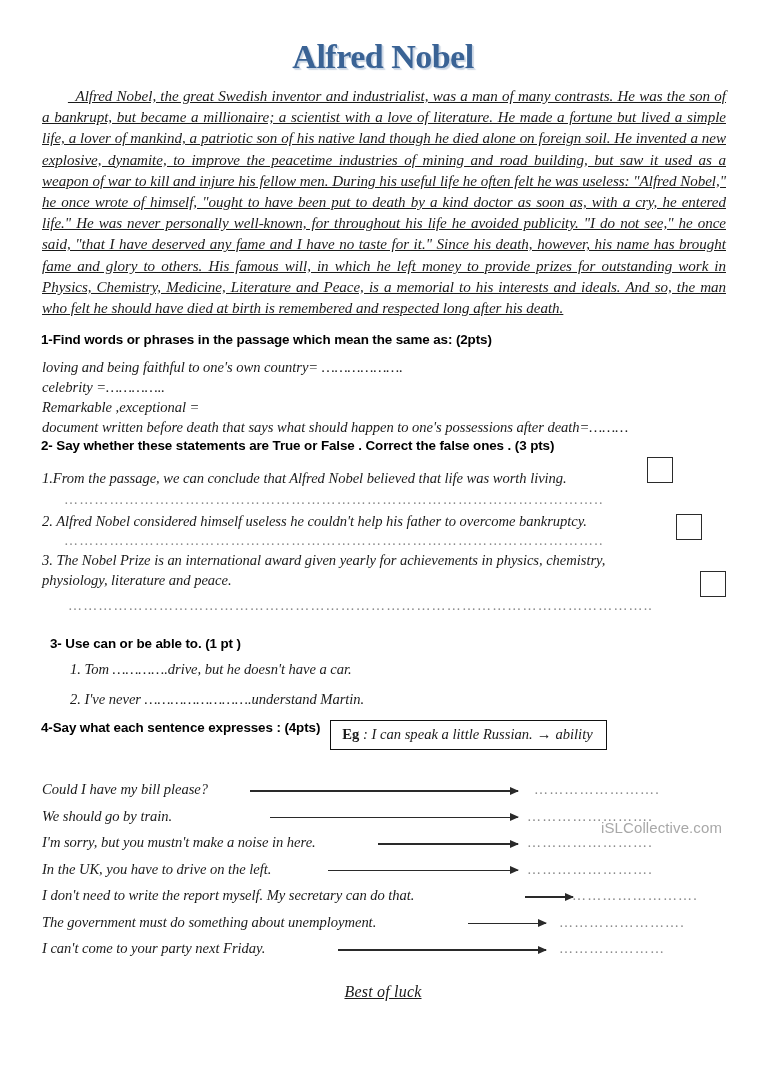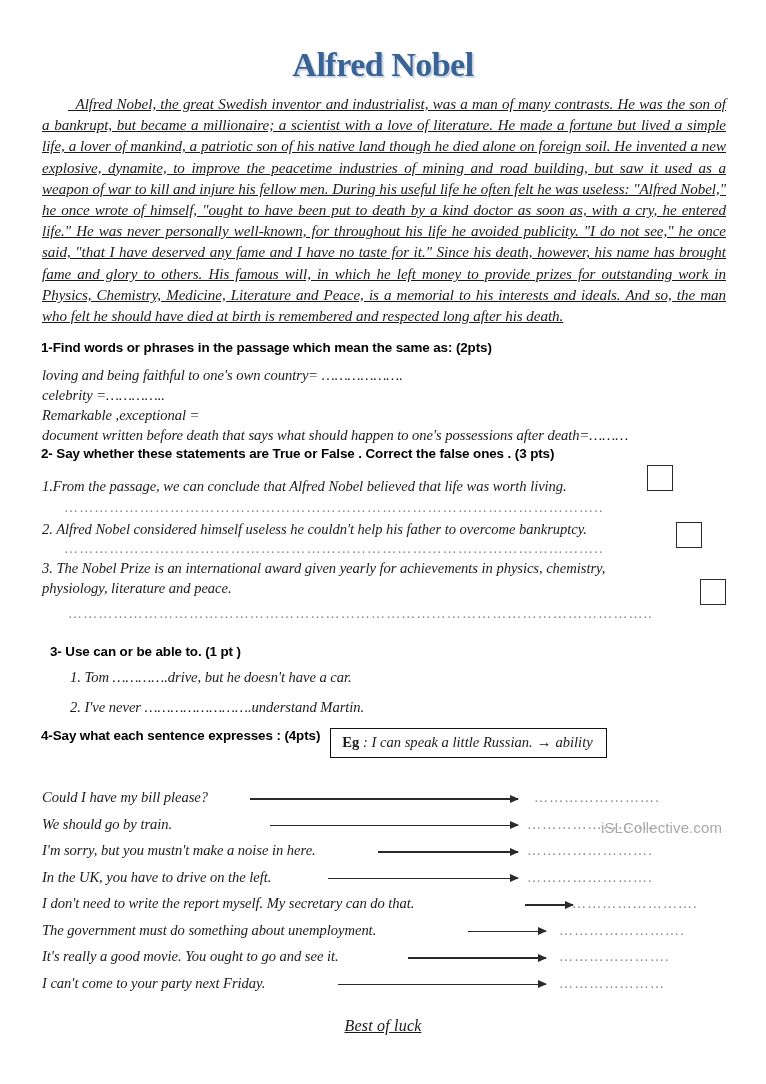--- a/index.html
+++ b/index.html
@@ -13,21 +13,21 @@
     position: relative;
     font-family: "Liberation Serif", serif;
     color: #1a1a1a;
     overflow: hidden;
   }
   .page {
     position: relative;
     width: 766px;
     height: 856px;
     box-sizing: border-box;
-    padding: 8px 38px;
+    padding: 0 38px;
   }
 
   
   .title-wrap {
     text-align: center;
     padding-top: 38px;
     padding-bottom: 10px;
   }
   .doc-title {
     display: inline-block;
@@ -278,25 +278,20 @@
       <span class="ex4-sent">I don't need to write the report myself. My secretary can do that.</span>
       <span class="ex4-arrow" style="left:487px;width:48px;"></span>
       <span class="ex4-ans" style="left:534px;">…………………….</span>
     </div>
     <div class="ex4-row">
       <span class="ex4-sent">The government must do something about unemployment.</span>
       <span class="ex4-arrow" style="left:430px;width:78px;"></span>
       <span class="ex4-ans" style="left:521px;">…………………….</span>
     </div>
     <div class="ex4-row">
-      <span class="ex4-sent">It's really a good movie.  You ought to go and see it.</span>
-      <span class="ex4-arrow" style="left:370px;width:138px;"></span>
-      <span class="ex4-ans" style="left:521px;">………………….</span>
-    </div>
-    <div class="ex4-row">
       <span class="ex4-sent">I can't come to your party next Friday.</span>
       <span class="ex4-arrow" style="left:300px;width:208px;"></span>
       <span class="ex4-ans" style="left:521px;">…………………</span>
     </div>
   </div>
 
   <div class="best">Best of luck</div>
 
   <div class="site">iSLCollective.com</div>
 

